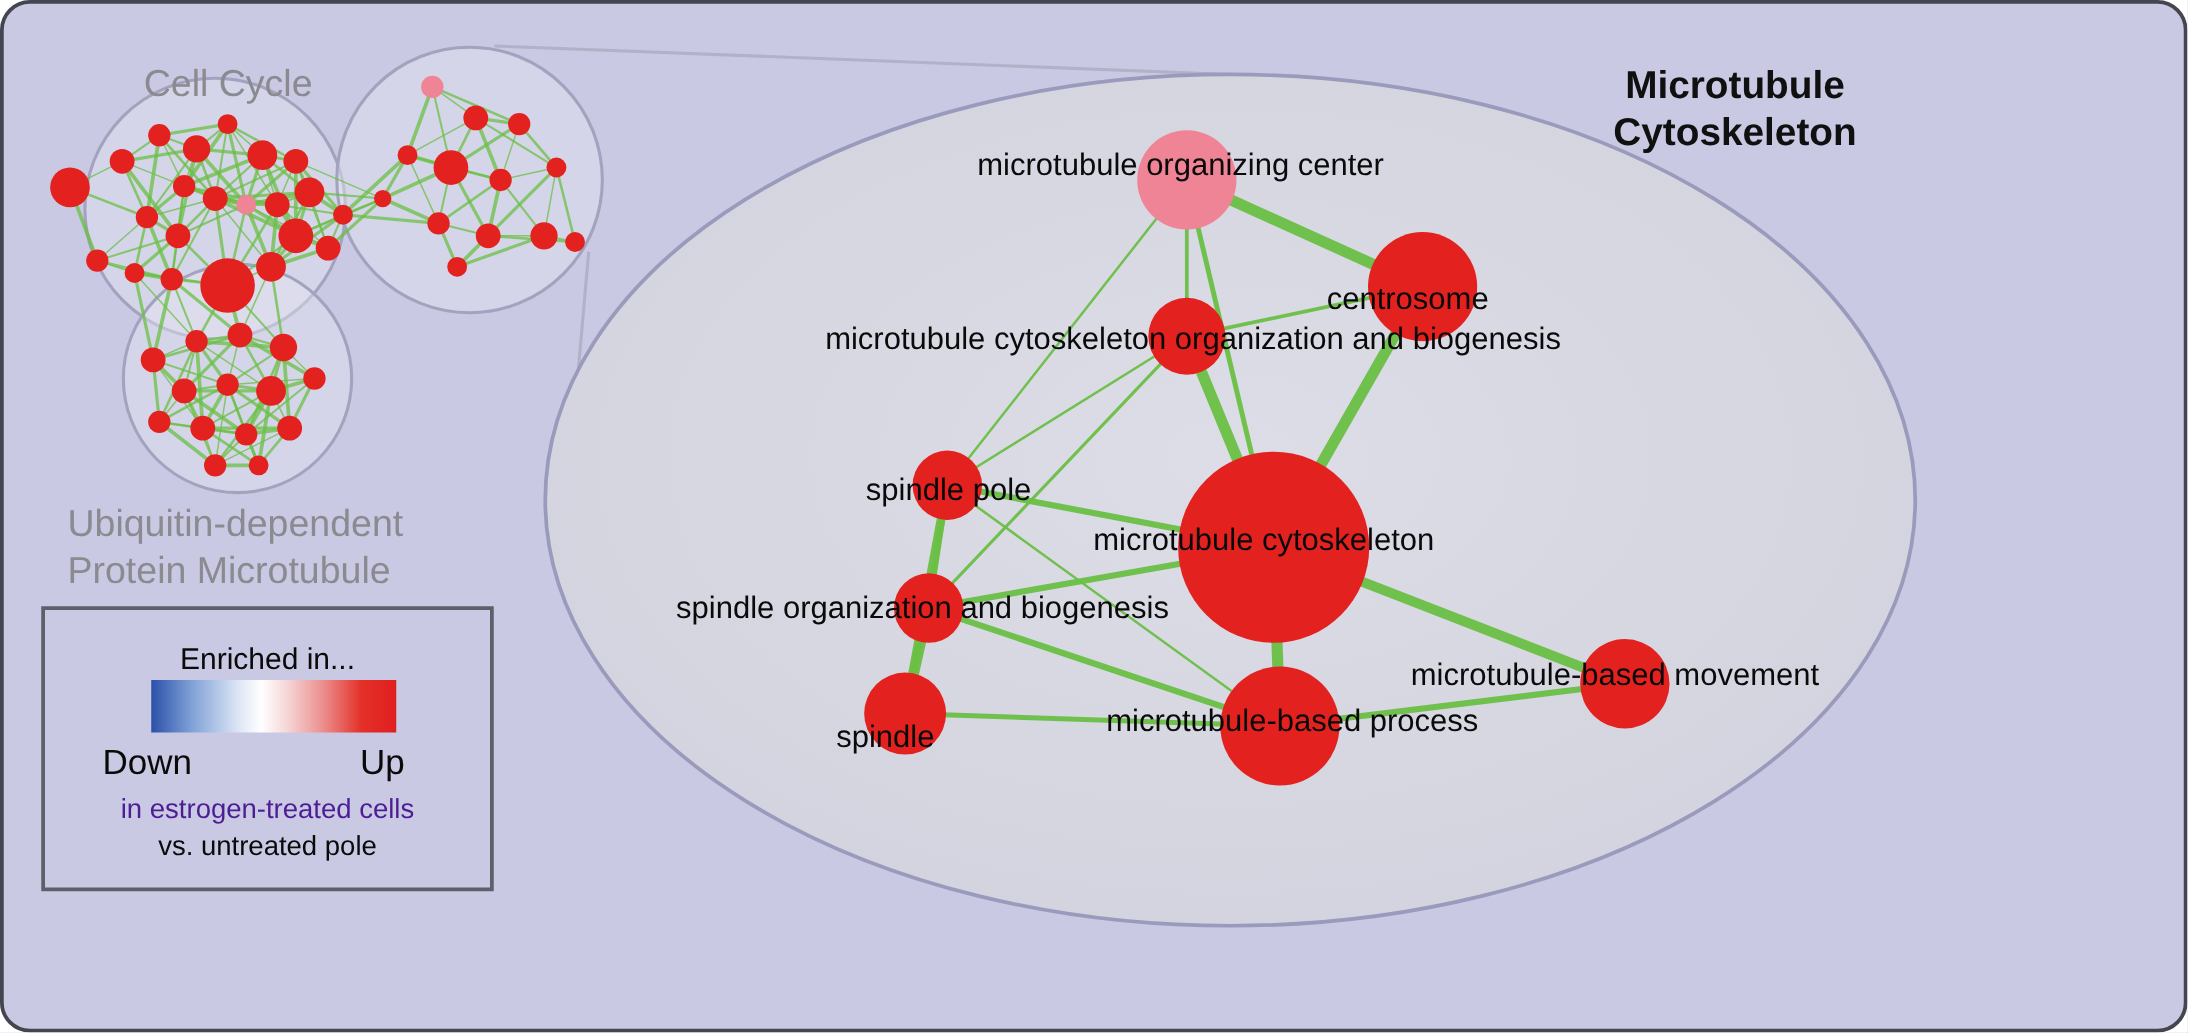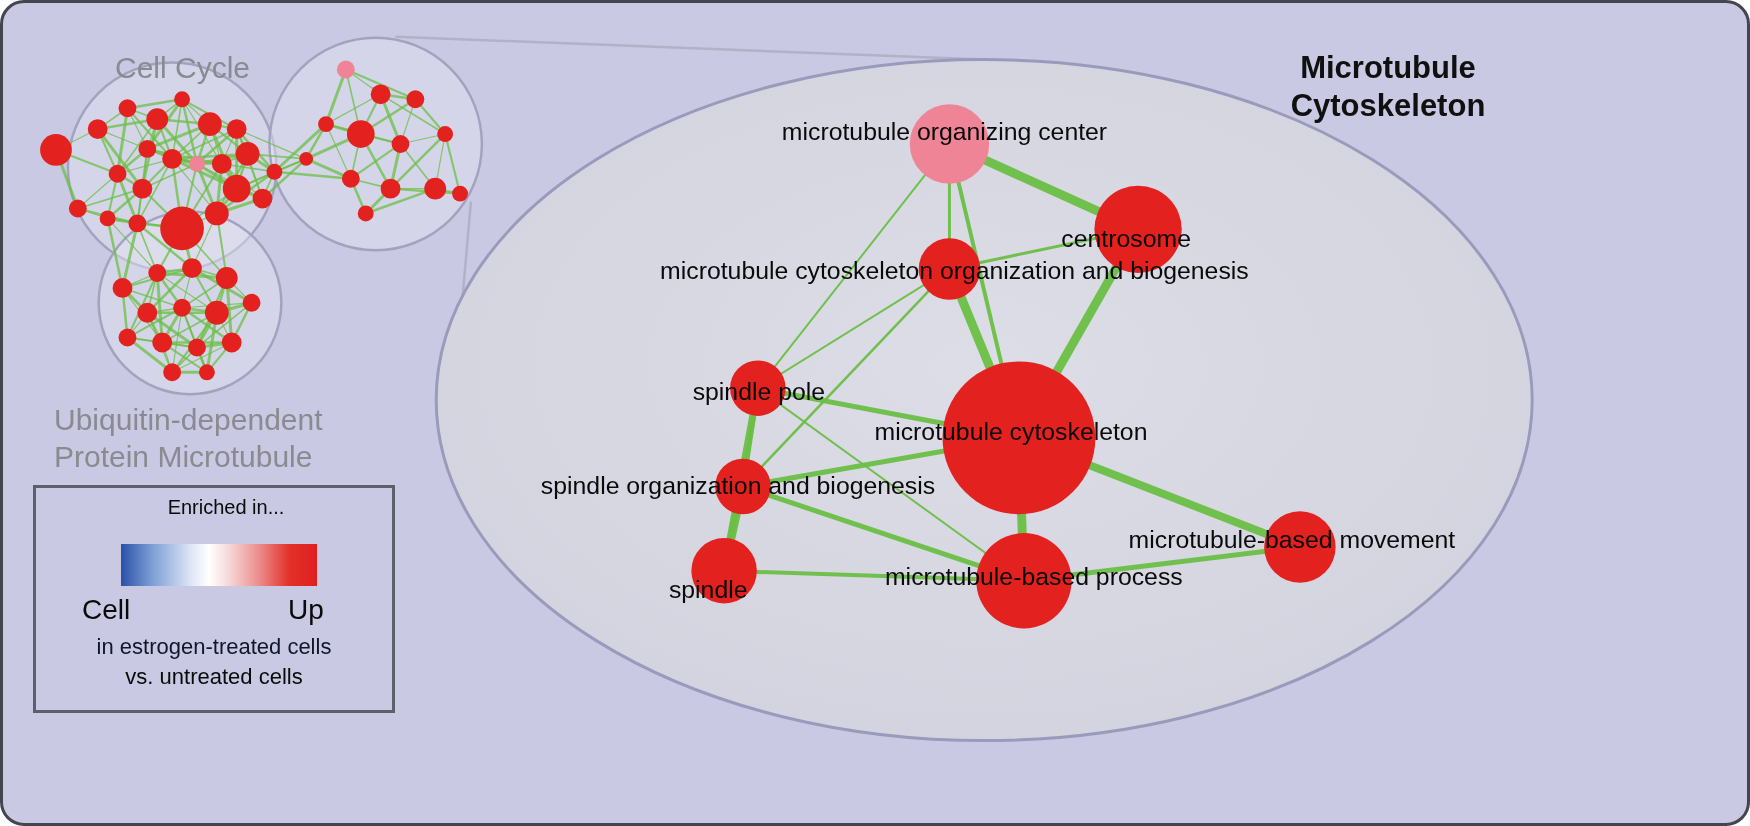--- a/index.html
+++ b/index.html
@@ -9,28 +9,28 @@
     font-family:"Liberation Sans","DejaVu Sans",sans-serif;
   }
   #network-svg{position:absolute;left:0;top:0;width:100%;height:100%;}
   .abs{position:absolute;font-weight:bold;}
   .cluster-title{color:#8a8a90;font-size:30px;font-weight:400;white-space:nowrap;}
   .mt-title{color:#101010;font-size:31px;text-align:center;line-height:38px;white-space:nowrap;}
   .legend-box{
     position:absolute;left:30px;top:482px;width:362px;height:228px;box-sizing:border-box;
     border:3px solid #5f5f6b;background:transparent;
   }
-  .legend-title{position:absolute;top:8px;left:0;width:100%;text-align:center;font-size:20px;color:#0a0a0a;margin-left:12px;}
+  .legend-title{position:absolute;top:26px;left:0;width:100%;text-align:center;font-size:24px;color:#0a0a0a;}
   .legend-bar{
     position:absolute;left:85px;top:56px;width:196px;height:42px;
     background:linear-gradient(to right,#2b50a8 0%,#7d9fd6 16%,#dfe7f5 36%,#ffffff 45%,#f6d8d8 55%,#ec8f8f 70%,#e33028 86%,#e01f1f 100%);
   }
   .legend-down{position:absolute;left:46px;top:106px;font-size:28px;color:#0a0a0a;}
   .legend-up{position:absolute;left:252px;top:106px;font-size:28px;color:#0a0a0a;}
-  .legend-cap1{position:absolute;top:146px;left:0;width:100%;text-align:center;font-size:22px;color:#0f172a;}
+  .legend-cap1{position:absolute;top:146px;left:0;width:100%;text-align:center;font-size:22px;color:#4c1d95;}
   .legend-cap2{position:absolute;top:176px;left:0;width:100%;text-align:center;font-size:22px;color:#0a0a0a;}
   .nolabel{pointer-events:none;}
 </style>
 </head>
 <body>
 
 <div class="figure">
 
   <svg id="network-svg" viewBox="0 0 1750 826">
       <defs>
@@ -345,19 +345,19 @@
   </div>
 
   <div class="abs mt-title nolabel" style="left:1262px;top:46px;width:246px;">
     <div>Microtubule</div>
     <div>Cytoskeleton</div>
   </div>
 
   <div class="legend-box">
     <div class="legend-title">Enriched in...</div>
     <div class="legend-bar"></div>
-    <div class="legend-down">Cell</div>
+    <div class="legend-down">Down</div>
     <div class="legend-up">Up</div>
     <div class="legend-cap1">in estrogen-treated cells</div>
-    <div class="legend-cap2">vs. untreated cells</div>
+    <div class="legend-cap2">vs. untreated pole</div>
   </div>
 
 </div>
 
 </body></html>

